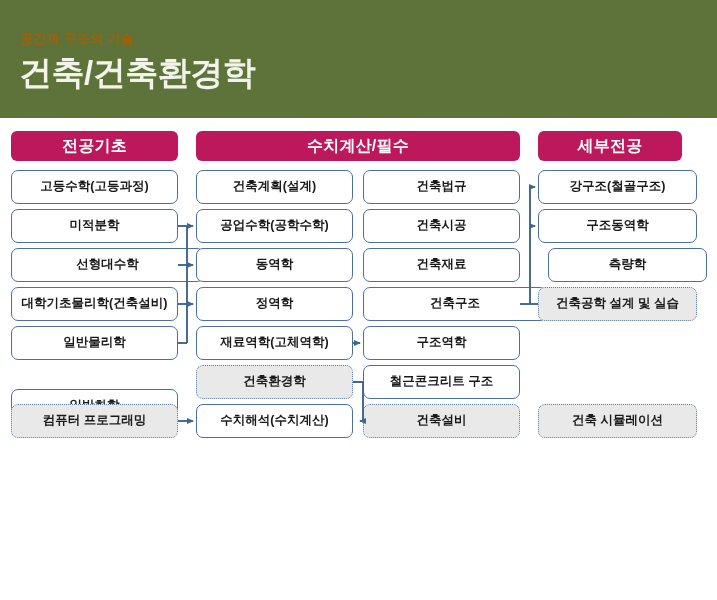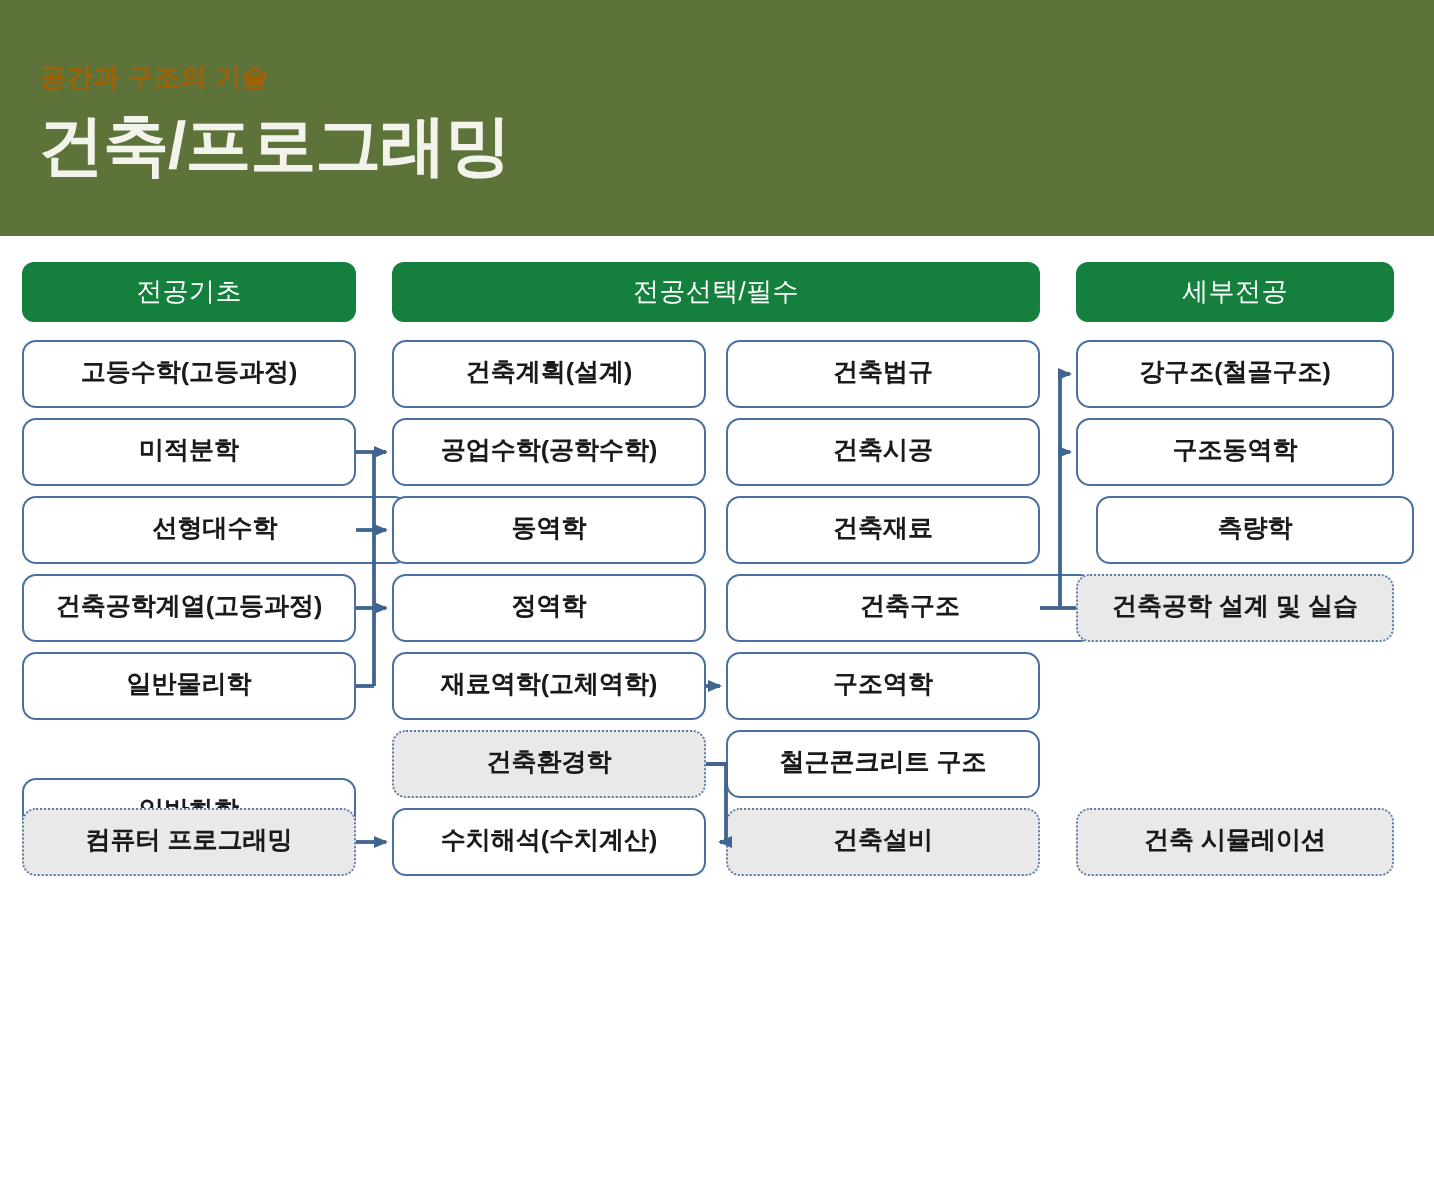--- a/index.html
+++ b/index.html
@@ -39,25 +39,25 @@
     font-weight: bold;
     color: #f2f4ec;
     letter-spacing: -0.5px;
     white-space: nowrap;
   }
 
   
   .col-header {
     position: absolute;
     height: 30px;
-    background: #15803d;
+    background: #be185d;
     border-radius: 6px;
     color: #ffffff;
-    font-size: 13px;
-    font-weight: normal;
+    font-size: 16px;
+    font-weight: bold;
     display: flex;
     align-items: center;
     justify-content: center;
     letter-spacing: 0.2px;
   }
 
   
   .node {
     position: absolute;
     height: 34px;
@@ -89,33 +89,33 @@
     width: 717px;
     height: 600px;
     pointer-events: none;
   }
 </style>
 </head>
 <body>
 
 <div id="header-band"></div>
 <div id="header-subtitle">공간과 구조의 기술</div>
-<div id="header-title">건축/프로그래밍</div>
+<div id="header-title">건축/건축환경학</div>
 
 <div id="col-headers">
     <div class="col-header" style="left: 11px; top: 131px; width: 167px;">전공기초</div>
-    <div class="col-header" style="left: 196px; top: 131px; width: 324px;">전공선택/필수</div>
-    <div class="col-header" style="left: 538px; top: 131px; width: 159px; text-align: center;">세부전공</div>
+    <div class="col-header" style="left: 196px; top: 131px; width: 324px;">수치계산/필수</div>
+    <div class="col-header" style="left: 538px; top: 131px; width: 144px; text-align: center;">세부전공</div>
   </div>
 
 <div id="node-layer">
     <div class="node solid" style="left: 11px; top: 170px; width: 167px;">고등수학(고등과정)</div>
     <div class="node solid" style="left: 11px; top: 209px; width: 167px;">미적분학</div>
     <div class="node solid" style="left: 11px; top: 248px; width: 193px;">선형대수학</div>
-    <div class="node solid" style="left: 11px; top: 287px; width: 167px;">건축공학계열(고등과정)</div>
+    <div class="node solid" style="left: 11px; top: 287px; width: 167px;">대학기초물리학(건축설비)</div>
     <div class="node solid" style="left: 11px; top: 326px; width: 167px;">일반물리학</div>
     <div class="node solid" style="left: 11px; top: 365px; width: 167px; margin-top: 24px;">일반화학</div>
     <div class="node dashed" style="left: 11px; top: 404px; width: 167px;">컴퓨터 프로그래밍</div>
     <div class="node solid" style="left: 196px; top: 170px; width: 157px;">건축계획(설계)</div>
     <div class="node solid" style="left: 196px; top: 209px; width: 157px;">공업수학(공학수학)</div>
     <div class="node solid" style="left: 196px; top: 248px; width: 157px;">동역학</div>
     <div class="node solid" style="left: 196px; top: 287px; width: 157px;">정역학</div>
     <div class="node solid" style="left: 196px; top: 326px; width: 157px;">재료역학(고체역학)</div>
     <div class="node dashed" style="left: 196px; top: 365px; width: 157px;">건축환경학</div>
     <div class="node solid" style="left: 196px; top: 404px; width: 157px;">수치해석(수치계산)</div>

